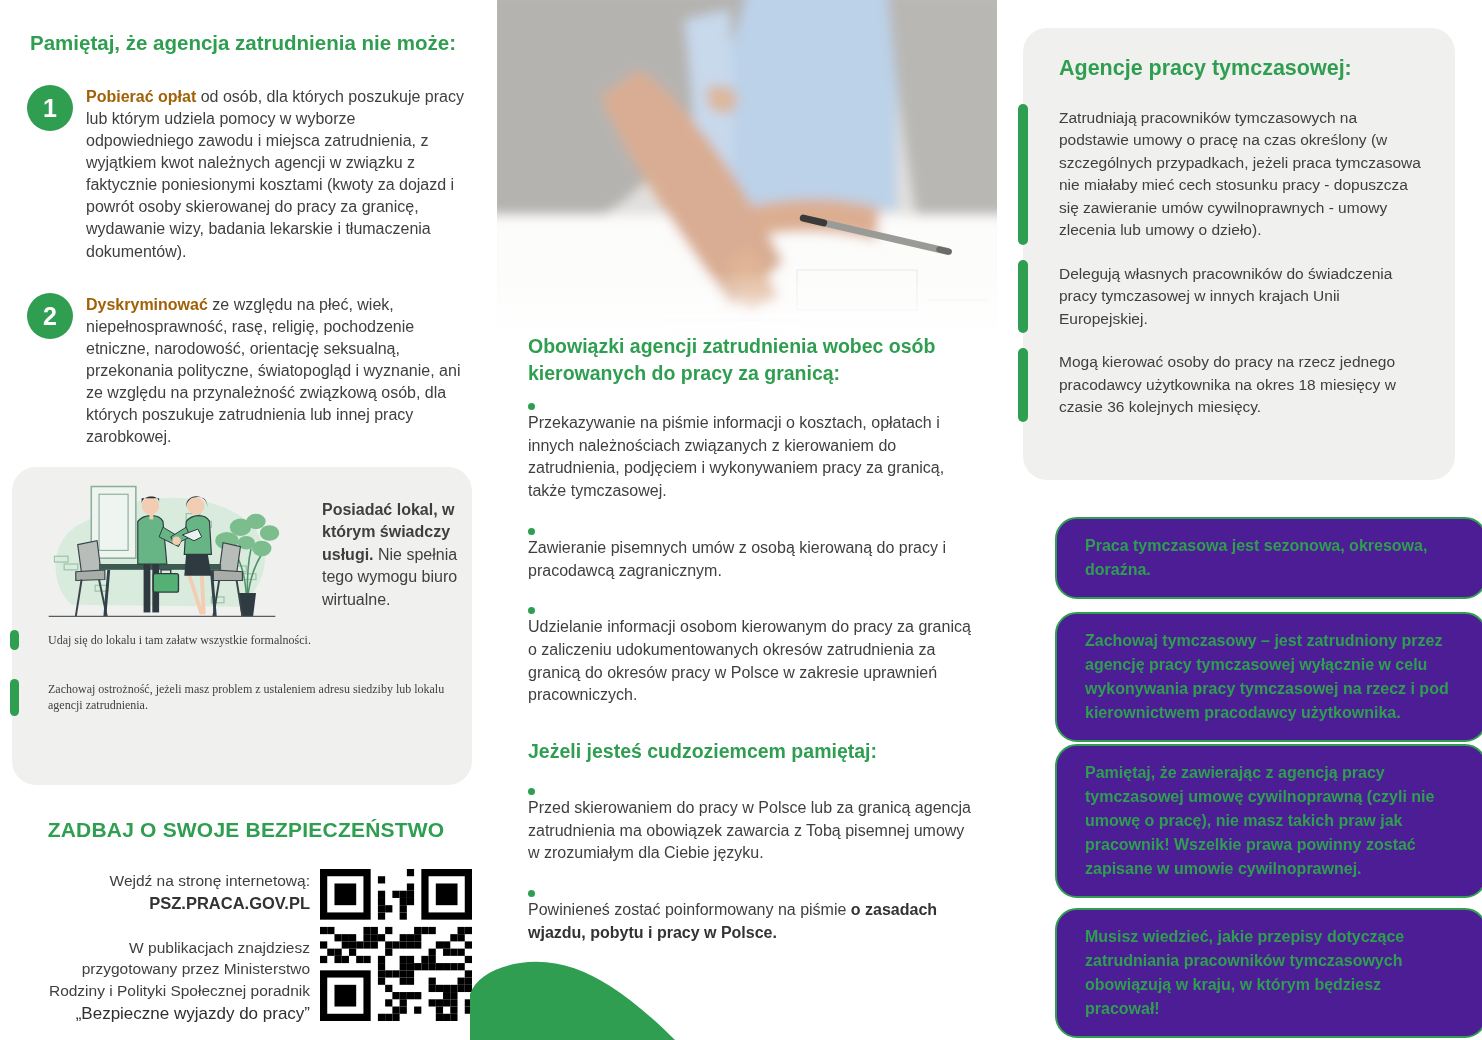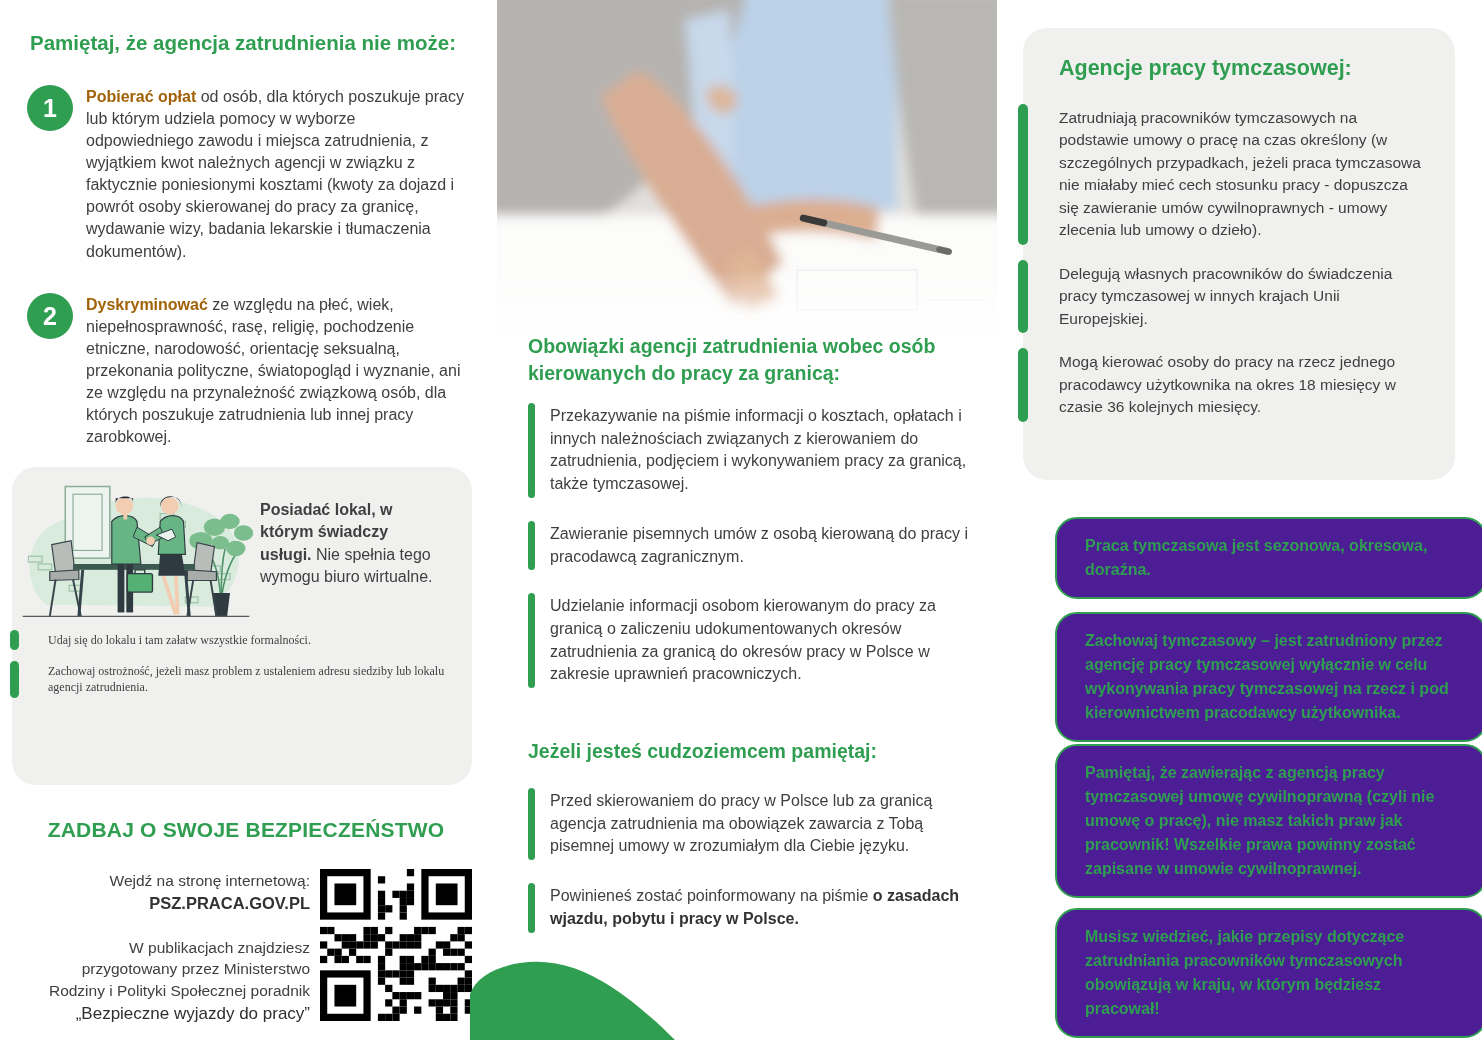--- a/index.html
+++ b/index.html
@@ -30,25 +30,25 @@
     display:flex; align-items:center; justify-content:center; margin-top:2px;
   }
   .num-text{font-size:16px; line-height:1.38; padding-top:3px;}
   .num-text strong{color:#a16207;}
 
   .obl-panel{
     left:12px; top:467px; width:460px; height:318px;
     background:var(--panel); border-radius:24px;
   }
   .obl-title{margin:34px 10px 0; text-align:center; font-size:20px;}
-  .obl-row{display:flex; margin-top:4px; }
+  .obl-row{display:flex; margin-top:4px; padding-left:26px;gap:36px;}
   .obl-illu{flex:0 0 248px; height:155px;}
   .obl-text{width:178px; font-size:16px; line-height:1.4; margin-top:28px;}
   .panel-bar-item{position:relative; padding-left:36px; padding-right:20px; font-size:12px; line-height:1.35;font-family:Liberation Serif, serif;}
-  .panel-bar-item + .panel-bar-item{margin-top:15px;}
+  .panel-bar-item + .panel-bar-item{margin-top:33px;}
   .panel-bar-item .bar{
     position:absolute; left:-2px; top:-2px; bottom:-2px; width:9px;
     border-radius:5px; background:var(--green);
   }
   .safety-h{left:16px; top:818px; width:460px; text-align:center; font-size:21px; letter-spacing:.2px;}
   .contact{left:20px; top:862px; width:452px; display:flex; justify-content:flex-end; gap:10px;}
   .contact-text{width:282px; text-align:right; font-size:15.5px; line-height:1.4; padding-top:8px;}
   .contact-text .site{font-size:16.5px; font-weight:bold; color:#333;}
   .contact-text .pub{margin-top:22px;}
   .contact-text .pub-title{font-weight:normal; font-size:17px; color:#2e2f2f;}
@@ -57,21 +57,21 @@
   
   .photo{left:497px; top:0; width:500px; height:340px; overflow:hidden;}
   .photo::after{
     content:""; position:absolute; left:0; right:0; bottom:0; height:70px;
     background:linear-gradient(to bottom, rgba(255,255,255,0), #ffffff);
   }
   .duties-h{left:528px; top:333px; width:438px; font-size:19.5px; line-height:1.38;}
   .mid-list{left:528px; width:448px; display:flex; flex-direction:column; gap:23px;}
   .mid-list.duties{top:403px;}
   .mid-list.foreign{top:788px;}
-  .bar-item{display:flex;}
+  .bar-item{display:flex;flex-direction:column;}
   .bar-item .bar{flex:0 0 7px; width:7px; border-radius:4px; background:var(--green); margin-right:15px;}
   .bar-item .txt{font-size:16px; line-height:1.42; padding:2px 0;}
   .foreign-h{left:528px; top:740px; width:438px; font-size:19.5px;}
   .dome{left:470px; top:960px; width:205px; height:80px;}
 
   
   .right-panel{
     left:1023px; top:28px; width:432px; height:452px;
     background:var(--panel); border-radius:24px;
     padding:28px 30px 0 36px;

